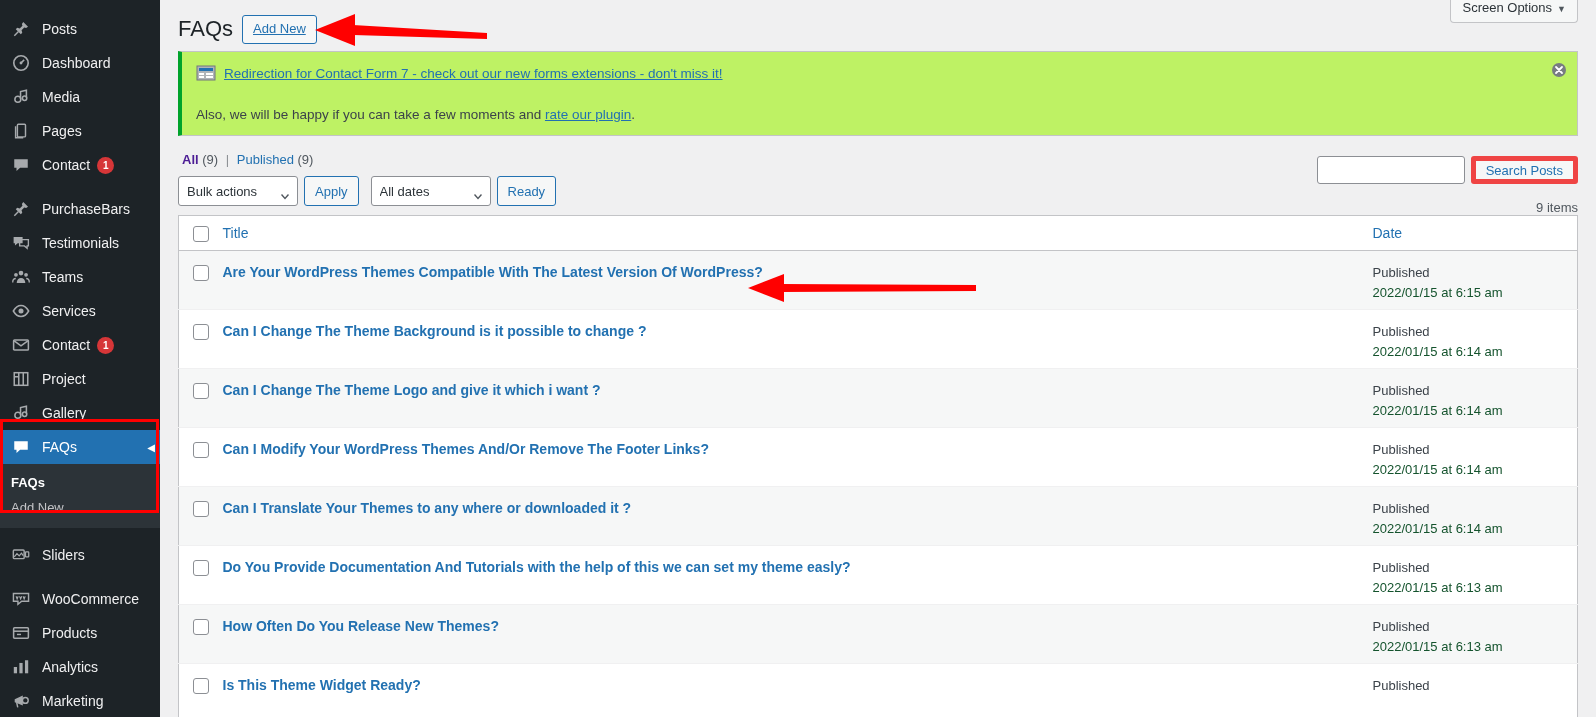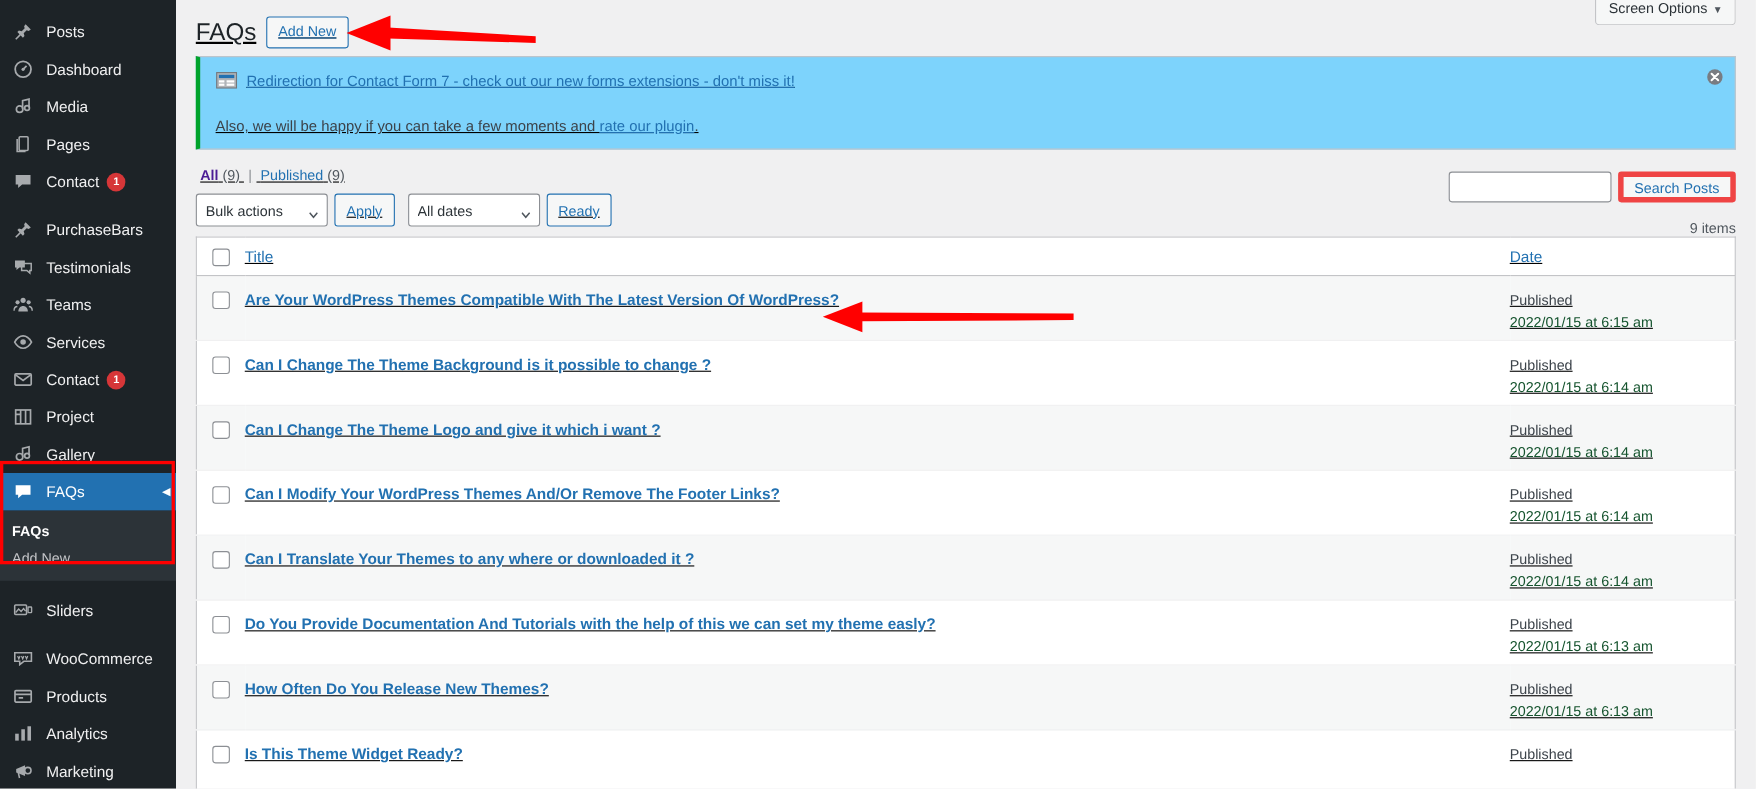--- a/index.html
+++ b/index.html
@@ -89,21 +89,20 @@
     z-index: 30;
   }
 
   
   #main {
     flex: 1;
     position: relative;
     background: #f0f0f1;
     padding: 0 18px 0 18px;
     overflow: hidden;
-    text-decoration: underline;
   }
 
   #screen-options {
     position: absolute;
     right: 18px; top: -6px;
     background: #f6f7f7;
     border: 1px solid #c3c4c7;
     border-top: none;
     border-radius: 0 0 4px 4px;
     padding: 6px 11px 7px 11px;
@@ -131,21 +130,21 @@
     color: #2271b1;
     background: #f6f7f7;
     border-radius: 3px;
     font-size: 13px;
     padding: 3px 10px 4px 10px;
     line-height: 1.5;
   }
 
   
   .notice {
-    background: #7dd3fc;
+    background: #bef264;
     border: 1px solid #c3c4c7;
     border-left: 4px solid #00a32b;
     margin-top: 5px;
     padding: 13px 20px 13px 14px;
     position: relative;
     min-height: 78px;
   }
   .notice-line1 { display: flex; align-items: center; font-size: 13.5px; }
   .notice-ico {
     width: 20px; height: 16px;

